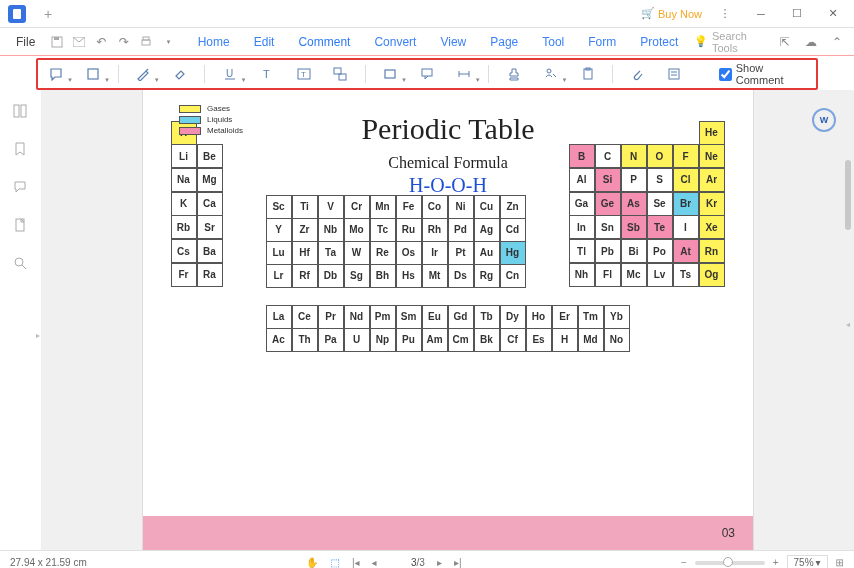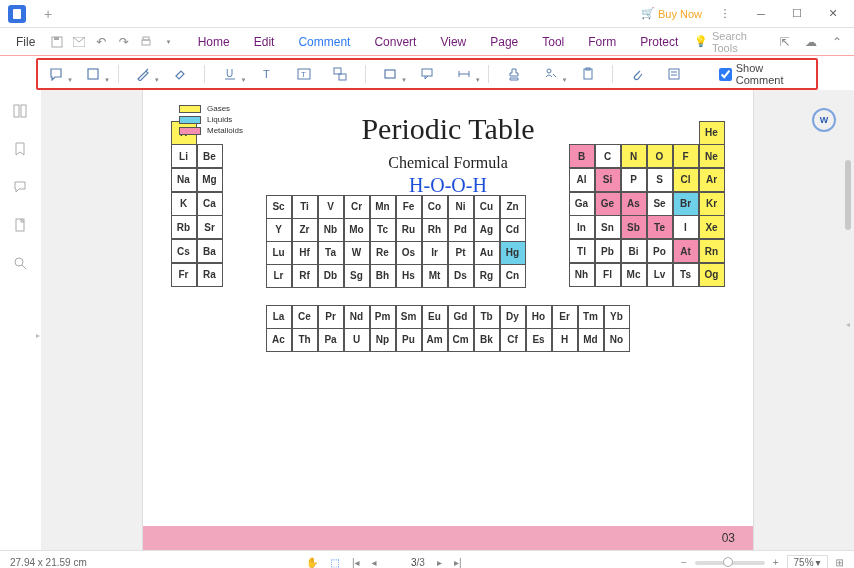--- a/index.html
+++ b/index.html
@@ -15,21 +15,21 @@
 .titlebar .spacer { flex: 1; }
 .titlebar .right-group { display: flex; align-items: center; gap: 10px; }
 .buy-now { color: #f5a623; font-size: 11px; display:flex; align-items:center; gap:3px;}
 .win-btn { width: 26px; height: 26px; display: flex; align-items: center; justify-content: center; color: #666; font-size: 11px; cursor:pointer;}
 
 
 .menubar { height: 28px; display: flex; align-items: center; border-bottom: 1px solid #fca5a5; padding: 0 8px; gap: 4px; }
 .menubar .file-btn { font-size: 12px; color: #444; padding: 0 8px; }
 .menubar .mini-icon { width: 20px; height: 20px; display:flex; align-items:center; justify-content:center; color:#888;}
 .menubar .tabs { display: flex; gap: 0; margin-left: 4px; }
-.menubar .tab-item { padding: 4px 12px; font-size: 12px; color: #701a75; cursor:pointer;}
+.menubar .tab-item { padding: 4px 12px; font-size: 12px; color: #3b82f6; cursor:pointer;}
 .menubar .tab-item.active { color: #2d7af5; font-weight: 500; }
 .menubar .right-side { margin-left: auto; display:flex; align-items:center; gap:8px;}
 .search-tools { font-size:11px; color:#aaa; display:flex; align-items:center; gap:4px;}
 
 
 .ribbon-wrap { padding: 2px 36px 0 36px; }
 .ribbon { height: 32px; border: 2px solid #e53935; border-radius: 2px; display: flex; align-items: center; padding: 0 6px; gap: 12px; }
 .ribbon .tool { width: 26px; height: 22px; display: flex; align-items: center; justify-content: center; color: #5a7fb0; position:relative;}
 .ribbon .tool.has-drop::after { content:"▾"; font-size:7px; color:#888; position:absolute; right:-3px; bottom:1px;}
 .ribbon .sep { width:1px; height:18px; background:#ddd; }
@@ -62,21 +62,21 @@
 
 .grid-wrap { display:flex; justify-content:space-between; gap:8px; margin-top:-6px;}
 .block { display:grid; gap:0; }
 .cell { width:26px; height:24px; border:1px solid #555; display:flex; flex-direction:column; align-items:center; justify-content:center; font-size:10px; font-weight:bold; background:#fff; margin:-0.5px;}
 .cell.y{background:#fef35a;}
 .cell.b{background:#6fd0ea;}
 .cell.p{background:#f48fb1;}
 .cell.empty{border:none;background:transparent;}
 
 .lanthanide { margin-top:18px; display:flex; justify-content:center;}
-.page-footer { position:absolute; bottom:0; left:0; right:0; height:24px; background:#f1a8bf; display:flex; align-items:center; justify-content:flex-end; padding-right:18px; font-size:12px; color:#333;}
+.page-footer { position:absolute; bottom:0; left:0; right:0; height:34px; background:#f1a8bf; display:flex; align-items:center; justify-content:flex-end; padding-right:18px; font-size:12px; color:#333;}
 
 .right-float { position:absolute; top:18px; right:18px; width:24px;height:24px; border:2px solid #7da5e0; border-radius:50%; display:flex;align-items:center;justify-content:center;}
 .right-float span{font-size:9px;color:#2a5db0;font-weight:bold;}
 .right-scroll {position:absolute; right:2px; top:60px; bottom:40px; width:8px;}
 .right-scroll .thumb{width:6px;height:70px;background:#c8c8c8;border-radius:3px;margin-top:10px;margin-left:1px;}
 
 
 .statusbar { height: 24px; border-top: 1px solid #e0e0e0; display:flex; align-items:center; padding:0 10px; font-size:10px; color:#666;}
 .statusbar .center-group{margin-left:auto;display:flex;align-items:center;gap:12px;}
 .statusbar .nav-btn{color:#888;cursor:pointer;}

